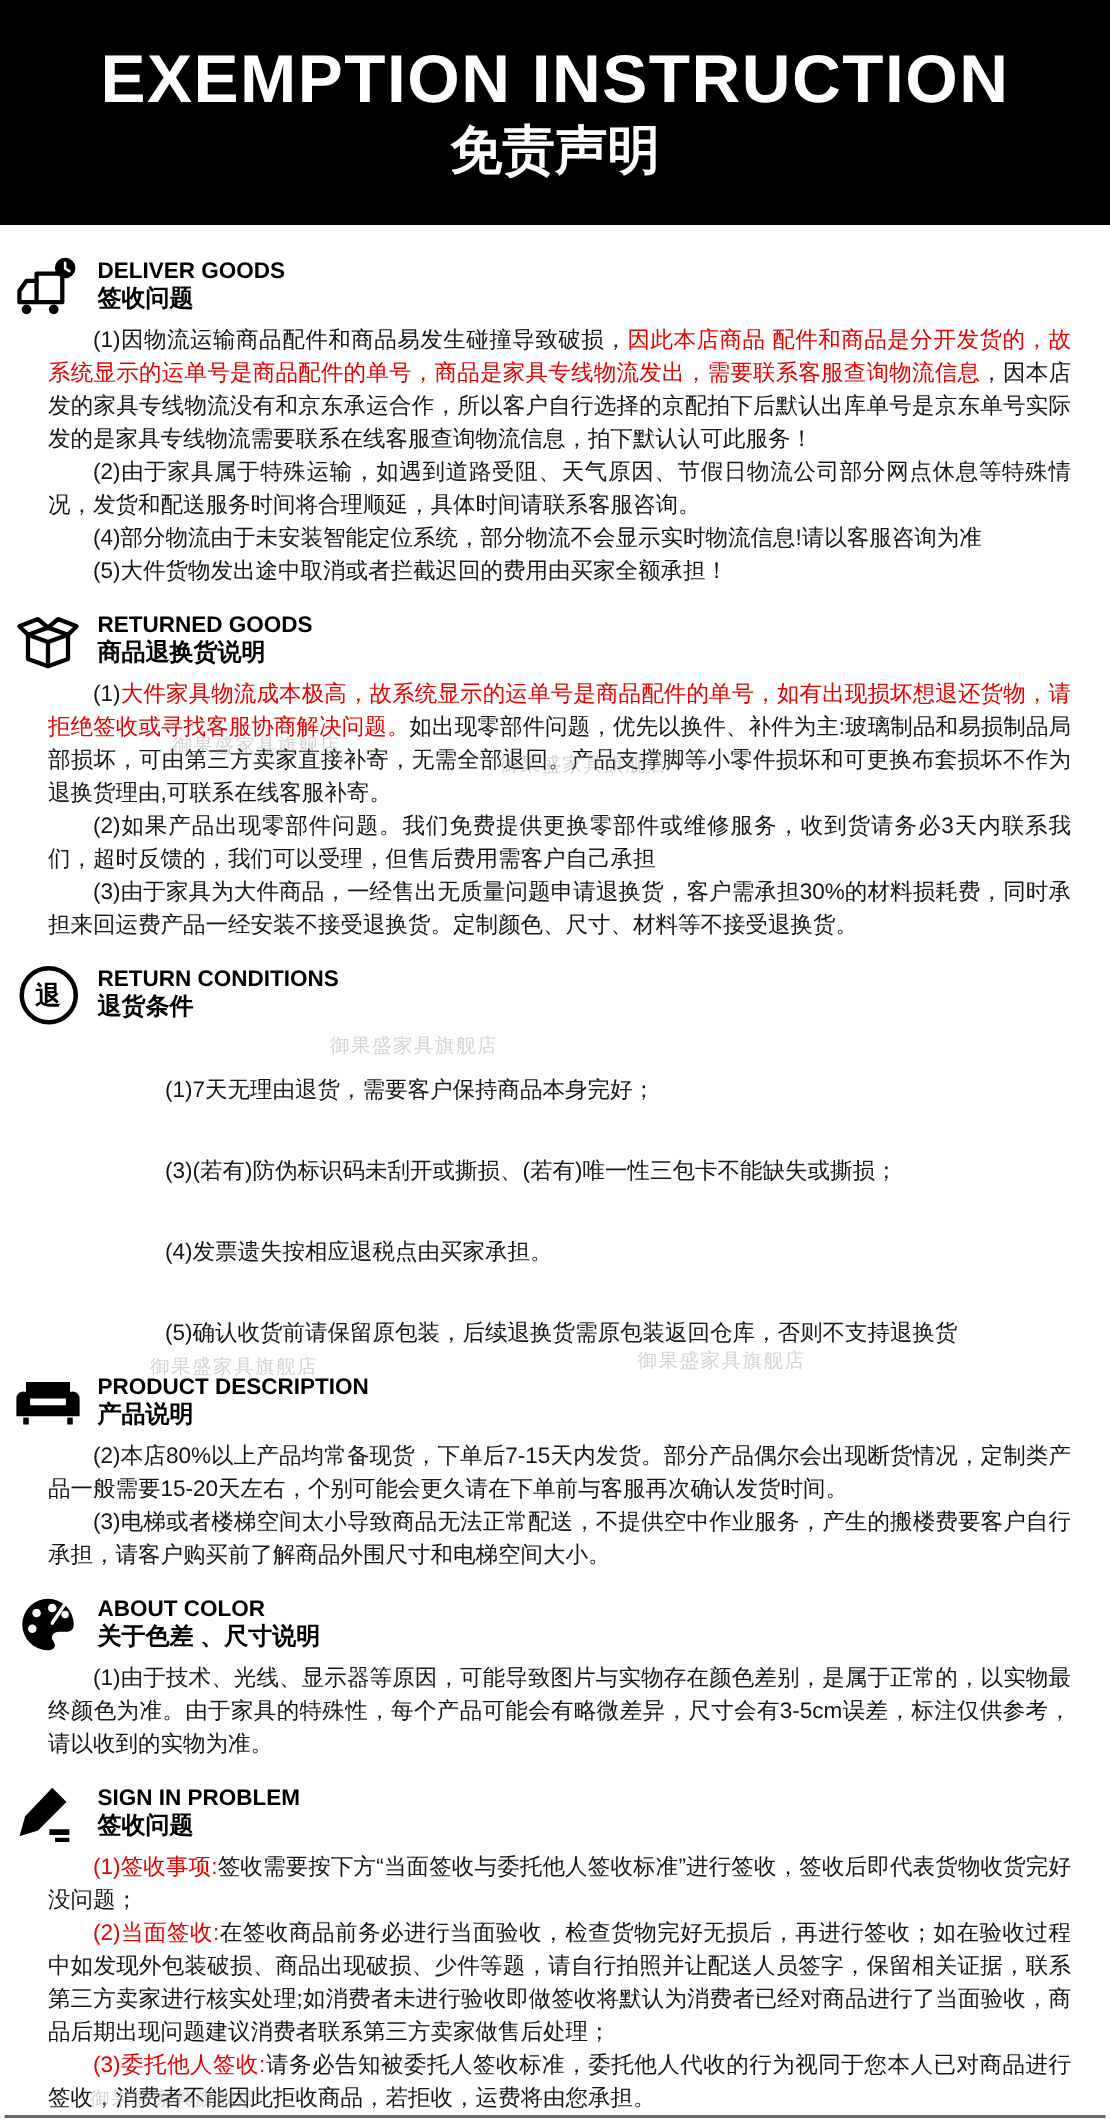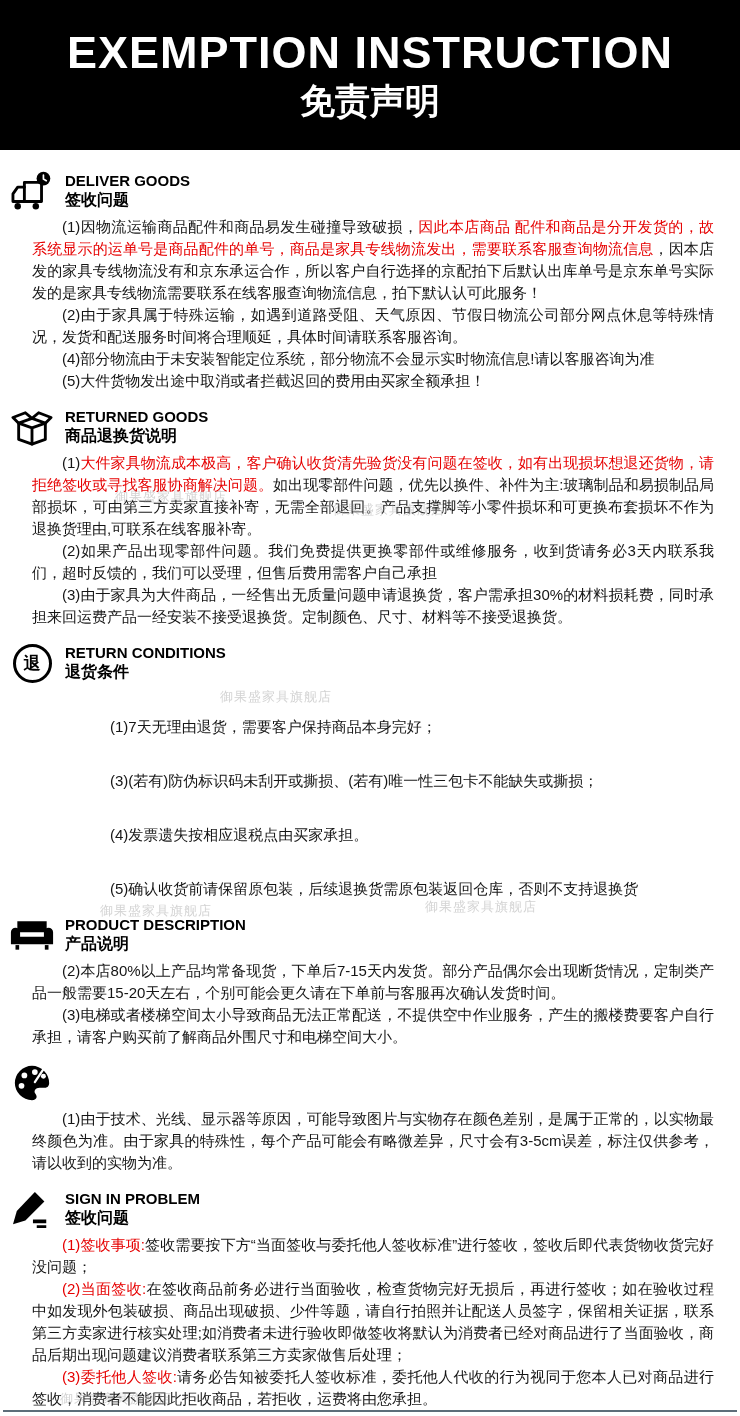--- a/index.html
+++ b/index.html
@@ -86,21 +86,21 @@
               <path d="M22 22 V39 M8 17 L22 22 L36 17" fill="none" stroke="#000" stroke-width="3" stroke-linejoin="round" stroke-linecap="round"></path>
               <path d="M8 17 L2 11 L15 6 L22 12 L29 6 L42 11 L36 17" fill="none" stroke="#000" stroke-width="3" stroke-linejoin="round" stroke-linecap="round"></path>
             </svg>
           </span>
           <div>
             <div class="t-en">RETURNED GOODS</div>
             <div class="t-zh">商品退换货说明</div>
           </div>
         </div>
         <div class="sec-body">
-          <p><span>(1)</span><span class="red">大件家具物流成本极高，客户确认收货清先验货没有问题在签收，如有出现损坏想退还货物，请拒绝签收或寻找客服协商解决问题。</span><span>如出现零部件问题，优先以换件、补件为主:玻璃制品和易损制品局部损坏，可由第三方卖家直接补寄，无需全部退回。产品支撑脚等小零件损坏和可更换布套损坏不作为退换货理由,可联系在线客服补寄。</span></p>
+          <p><span>(1)</span><span class="red">大件家具物流成本极高，故系统显示的运单号是商品配件的单号，如有出现损坏想退还货物，请拒绝签收或寻找客服协商解决问题。</span><span>如出现零部件问题，优先以换件、补件为主:玻璃制品和易损制品局部损坏，可由第三方卖家直接补寄，无需全部退回。产品支撑脚等小零件损坏和可更换布套损坏不作为退换货理由,可联系在线客服补寄。</span></p>
           <p><span>(2)如果产品出现零部件问题。我们免费提供更换零部件或维修服务，收到货请务必3天内联系我们，超时反馈的，我们可以受理，但售后费用需客户自己承担</span></p>
           <p><span>(3)由于家具为大件商品，一经售出无质量问题申请退换货，客户需承担30%的材料损耗费，同时承担来回运费产品一经安装不接受退换货。定制颜色、尺寸、材料等不接受退换货。</span></p>
         </div>
       </section>
       <section data-sec="return-conditions">
         <div class="sec-head">
           <span class="sec-icon">
             <span class="circ">退</span>
           </span>
           <div>
@@ -140,20 +140,24 @@
           <span class="sec-icon">
             <svg width="42" height="40" viewBox="0 0 42 42">
               <path d="M21 3 a18 18 0 1 0 0 36 c5 0 6-3.4 3.6-6.6 c-2.2-3 0-6.4 4.4-6.4 h5.4 c3.4 0 4.6-2.4 4.6-5 A18 18 0 0 0 21 3 z" fill="#000"></path>
               <circle cx="13" cy="13" r="3" fill="#fff"></circle>
               <circle cx="24" cy="9.5" r="3" fill="#fff"></circle>
               <circle cx="10" cy="24" r="3" fill="#fff"></circle>
               <circle cx="33" cy="14" r="2.6" fill="#fff"></circle>
               <path d="M36 2 L24 20" stroke="#fff" stroke-width="2.4" stroke-linecap="round"></path>
             </svg>
           </span>
+          <div>
+            <div class="t-en">ABOUT COLOR</div>
+            <div class="t-zh">关于色差 、尺寸说明</div>
+          </div>
         </div>
         <div class="sec-body">
           <p><span>(1)由于技术、光线、显示器等原因，可能导致图片与实物存在颜色差别，是属于正常的，以实物最终颜色为准。由于家具的特殊性，每个产品可能会有略微差异，尺寸会有3-5cm误差，标注仅供参考，请以收到的实物为准。</span></p>
         </div>
       </section>
       <section data-sec="sign-in-problem">
         <div class="sec-head">
           <span class="sec-icon">
             <svg width="44" height="38" viewBox="0 0 46 40">
               <path d="M26 2 L36 12 L16 32 L3 36 L7 22 Z" fill="#000"></path>

